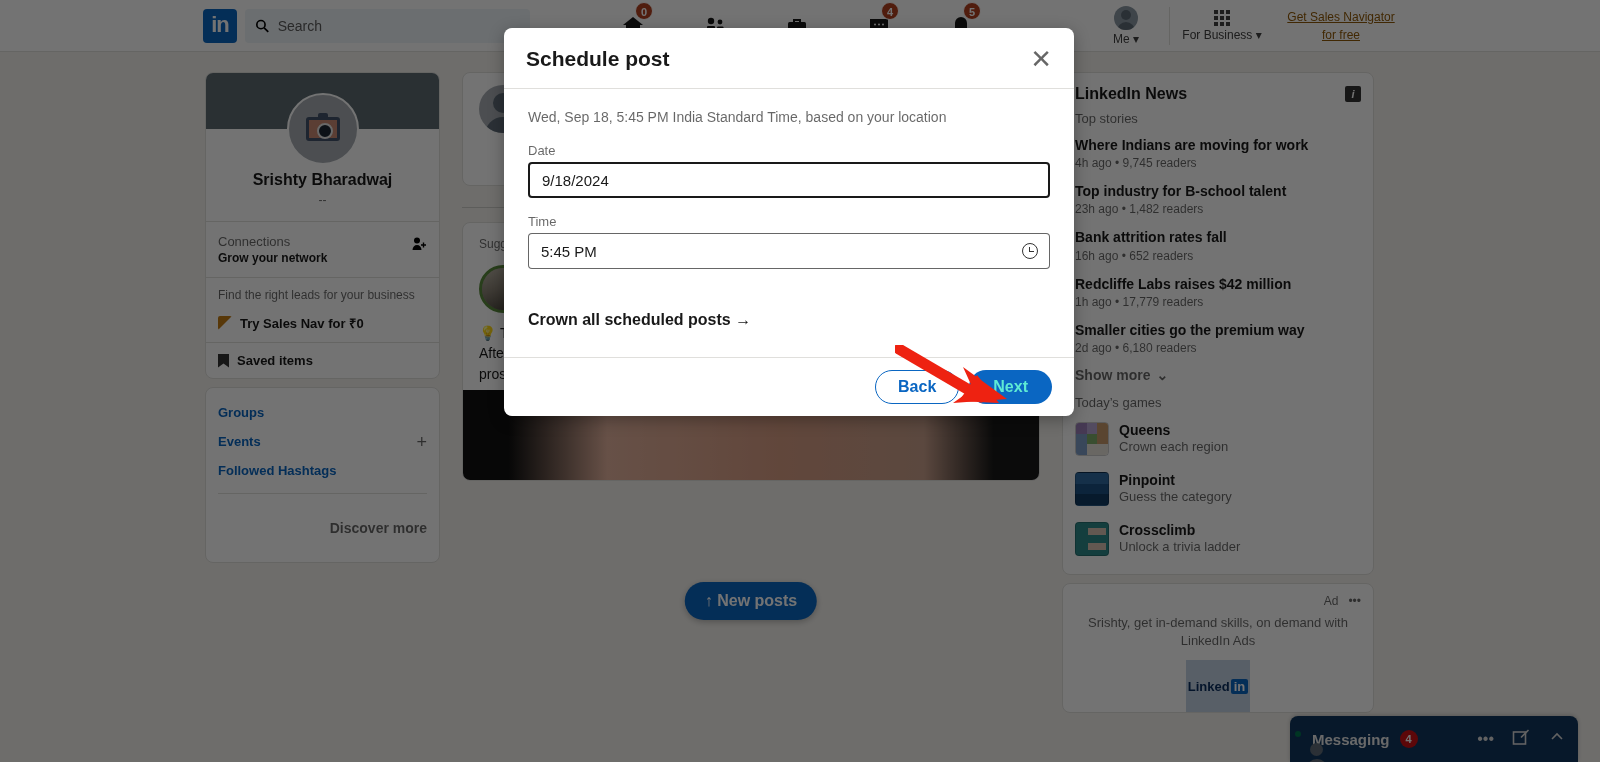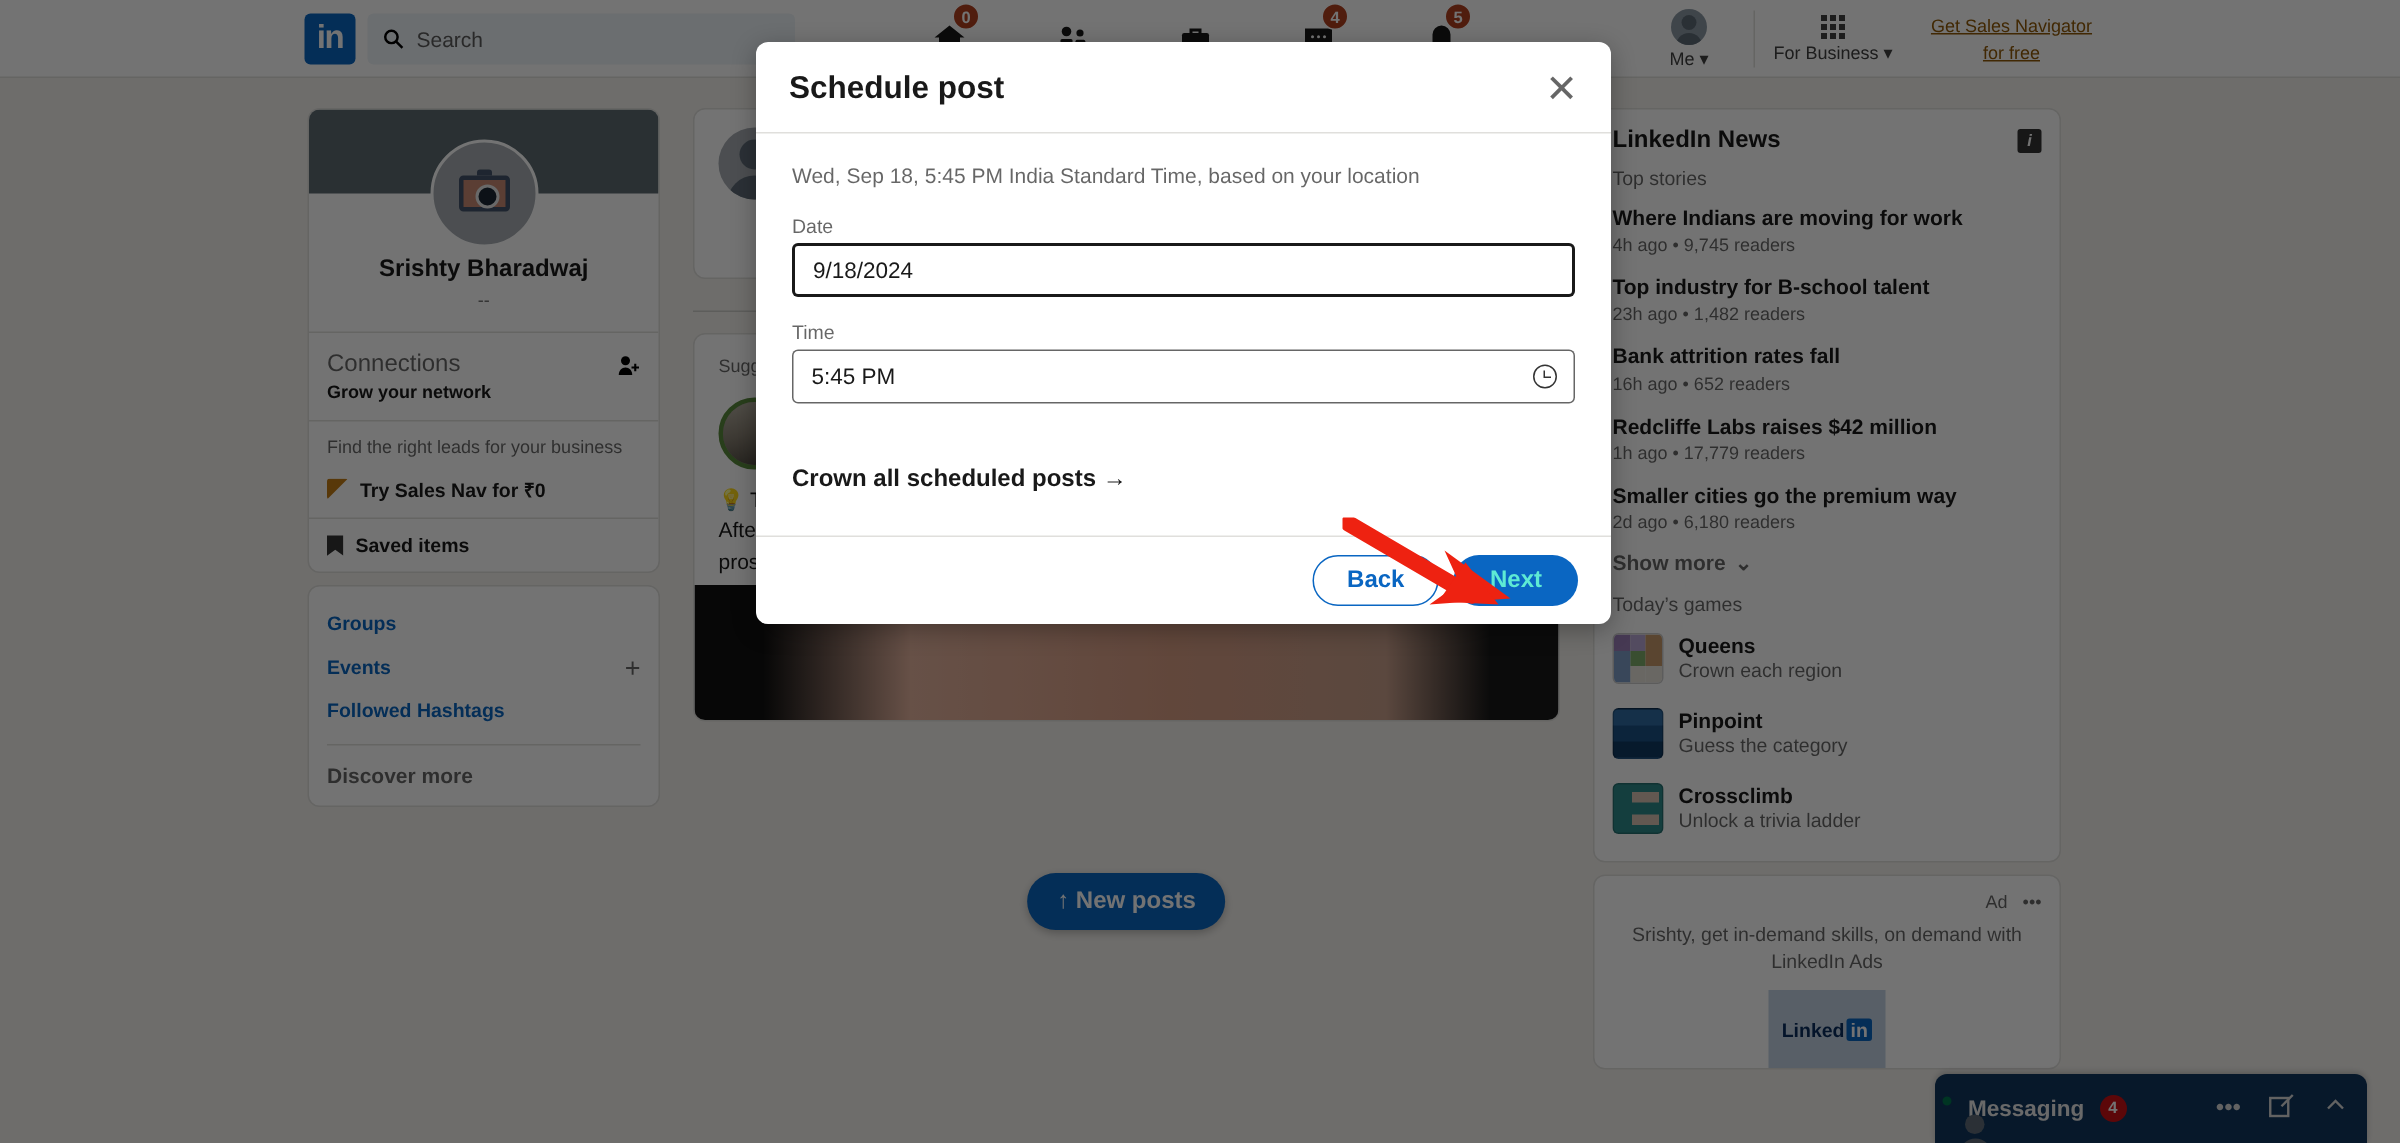--- a/index.html
+++ b/index.html
@@ -81,35 +81,35 @@
     width: 72px; height: 72px; border-radius: 50%; background: #a8aeb4;
     border: 2px solid #fff; display: flex; align-items: center; justify-content: center;
   }
   .cam-icon { width: 34px; height: 24px; background: #c98a73; border-radius: 3px; position: relative; border: 3px solid #43536b; }
   .cam-icon::before { content:''; position: absolute; width: 12px; height: 12px; border-radius: 50%; background: #1b2733; left: 8px; top: 3px; border: 2px solid #e8e8e8; }
   .cam-icon::after { content:''; position: absolute; width: 10px; height: 4px; background: #43536b; top: -7px; left: 9px; border-radius: 2px 2px 0 0; }
   .profile-name { text-align: center; font-size: 16px; font-weight: 600; color: #000000e6; padding-top: 2px; }
   .profile-sub { text-align: center; font-size: 12px; color: #00000099; padding: 4px 0 14px; }
   .card-sep { height: 1px; background: #e0dfdc; }
   .profile-row { padding: 12px 12px; position: relative; cursor: pointer; }
-  .profile-row .k { font-size: 16px; color: #00000099; }
+  .profile-row .k { font-size: 13px; color: #00000099; }
   .profile-row .v { font-size: 12px; color: #000000e6; font-weight: 600; margin-top: 2px; }
   .profile-row .right-icon { position: absolute; right: 12px; top: 14px; }
   .mini-link { padding: 10px 12px; display: flex; align-items: center; gap: 8px; font-size: 13px; color: #000000e6; font-weight: 600; cursor: pointer; }
   .bookmark {
     width: 11px; height: 14px; background: #000000cc;
     clip-path: polygon(0 0, 100% 0, 100% 100%, 50% 72%, 0 100%);
   }
   .gold-sq { width: 14px; height: 14px; background: #c37d16; border-radius: 2px; clip-path: polygon(0 0,100% 0,0 100%); }
 
   
   .nav-card { margin-top: 8px; padding: 10px 12px 0; }
   .nav-card a { display: block; font-size: 13px; color: #0a66c2; font-weight: 600; padding: 7px 0; text-decoration: none; cursor: pointer; position: relative; }
   .plus-ico { position: absolute; right: 0; top: 5px; font-size: 18px; color: #00000099; font-weight: 400; }
-  .discover { text-align: left; font-size: 14px; color: #00000099; font-weight: 600; padding: 12px 0; border-top: 1px solid #e0dfdc; margin-top: 8px; cursor: pointer; }
+  .discover { text-align: right; font-size: 14px; color: #00000099; font-weight: 600; padding: 26px 0; border-top: 1px solid #e0dfdc; margin-top: 8px; cursor: pointer; }
 
   
   .startpost { padding: 12px 16px 8px; }
   .startpost-top { display: flex; align-items: center; gap: 8px; }
   .avatar-circle { width: 48px; height: 48px; border-radius: 50%; background: #a8aeb4; position: relative; overflow: hidden; flex: 0 0 48px; }
   .avatar-circle::before { content:''; position:absolute; width:20px; height:20px; border-radius:50%; background:#5f6c78; left:14px; top:8px; }
   .avatar-circle::after { content:''; position:absolute; width:36px; height:20px; border-radius:18px 18px 0 0; background:#5f6c78; left:6px; top:32px; }
   .startpost-input {
     flex: 1; height: 48px; border: 1px solid #00000099; border-radius: 35px;
     display: flex; align-items: center; padding: 0 16px;
@@ -176,21 +176,21 @@
   .g-cross { background: #2e8b8b; position: relative; }
   .g-cross::before { content:''; position:absolute; left:12px; top:5px; width:18px; height:7px; background:#d9c3b4; }
   .g-cross::after { content:''; position:absolute; left:12px; top:20px; width:18px; height:7px; background:#d9c3b4; }
   .game-name { font-size: 14px; font-weight: 600; color: #000000e6; }
   .game-desc { font-size: 13px; color: #00000099; margin-top: 1px; }
 
   .ad-card { margin-top: 8px; padding: 10px 12px 0; position: relative; }
   .ad-top { display: flex; align-items: center; justify-content: flex-end; gap: 10px; font-size: 12px; color: #00000099; }
   .ad-text { text-align: center; font-size: 13px; color: #00000099; padding: 6px 10px 10px; line-height: 1.4; }
   .ad-imgs { display: flex; justify-content: center; gap: 12px; }
-  .ad-logo-box { width: 78px; height: 52px; background: #c3d3e4; display: flex; align-items: center; justify-content: center; }
+  .ad-logo-box { width: 64px; height: 52px; background: #c3d3e4; display: flex; align-items: center; justify-content: center; }
   .ad-logo { font-size: 13px; font-weight: 700; color: #0a2d5e; }
   .ad-logo .in { background: #0a66c2; color: #fff; padding: 0 3px; border-radius: 2px; margin-left: 1px; }
 
   
   .msgbar {
     position: absolute; right: 22px; bottom: 0; width: 288px; height: 46px;
     background: #10365e; border-radius: 8px 8px 0 0; display: flex; align-items: center;
     padding: 0 12px; gap: 10px; z-index: 9; box-shadow: 0 -1px 4px rgba(0,0,0,.2);
   }
   .msg-avatar { width: 30px; height: 30px; border-radius: 50%; background: #b6bdc4; position: relative; overflow: hidden; flex: 0 0 30px; }

